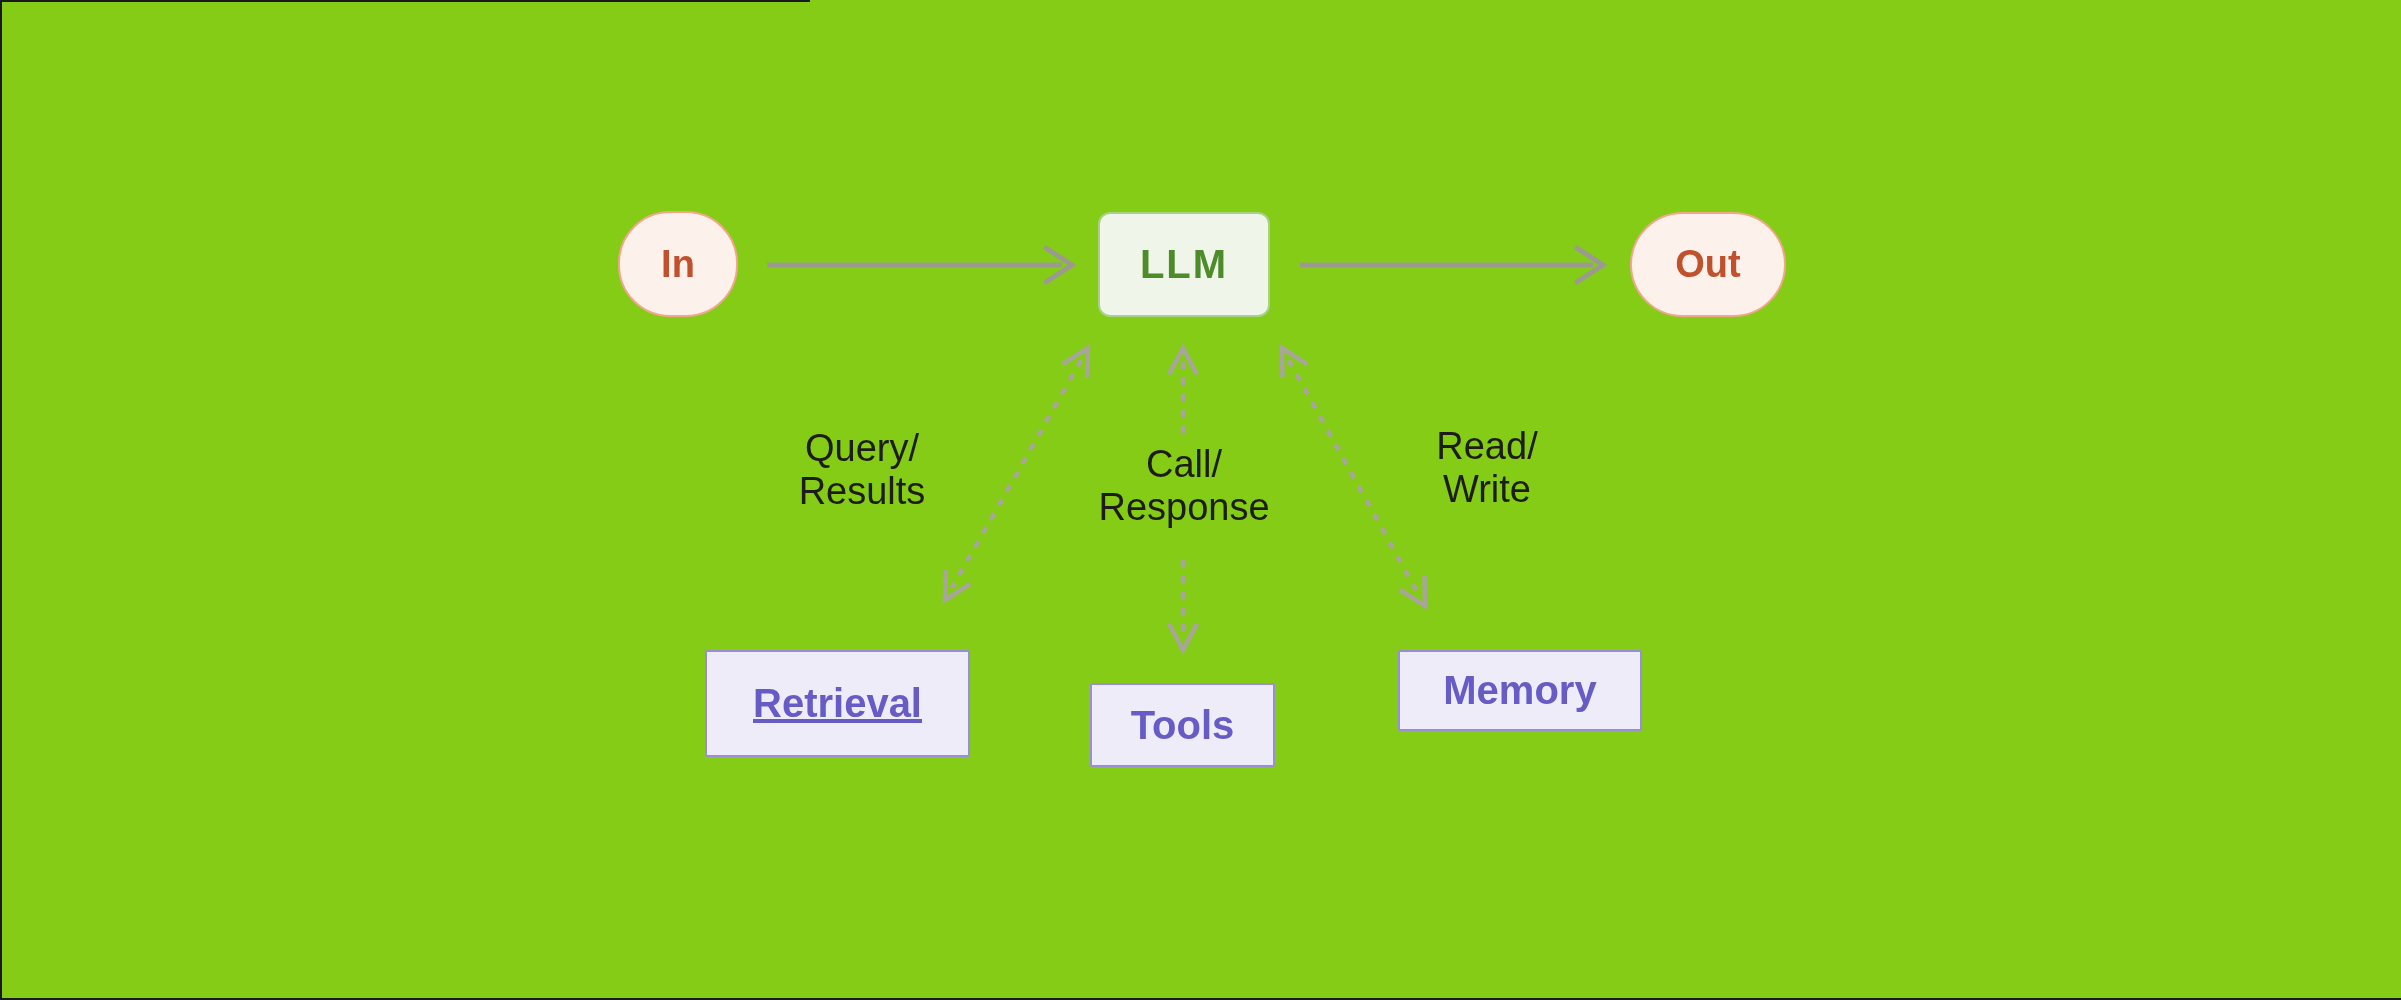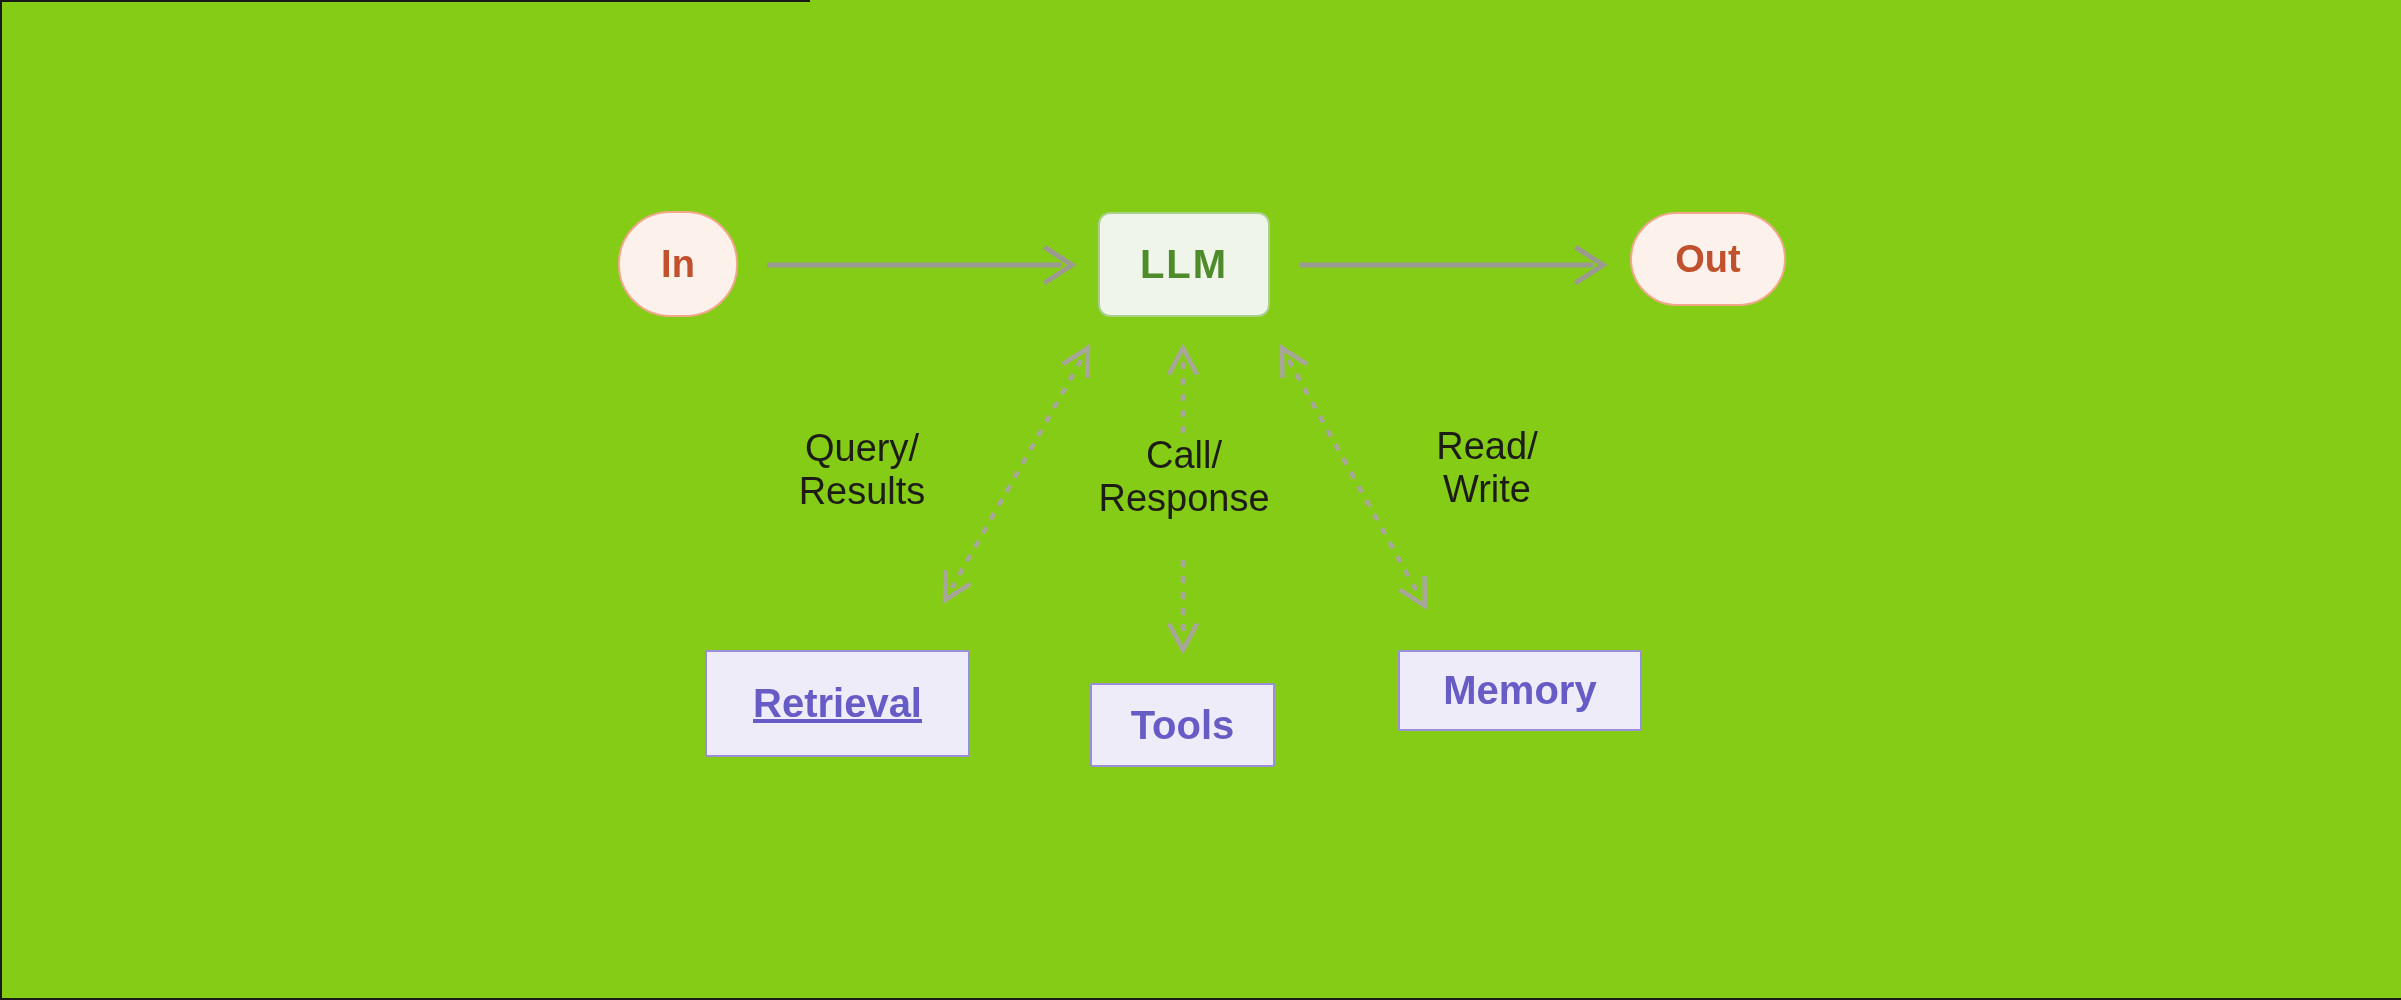--- a/index.html
+++ b/index.html
@@ -113,30 +113,30 @@
       <path class="dash" d="M1288.8,360.2 L1418.2,593.8"></path>
       <path class="head" d="M1282.5,378 L1282,348 L1307.2,364.3"></path>
       <path class="head" d="M1424.5,576 L1425,606 L1399.8,589.7"></path>
     </g>
   </svg>
 
   <div class="node io" style="left:618px; top:211px; width:120px; height:106px; border-radius:52px;">In</div>
 
   <div class="node llm" style="left:1098px; top:212px; width:172px; height:105px;">LLM</div>
 
-  <div class="node io" style="left:1630px; top:212px; width:156px; height:94px; border-radius:53px;">Out</div>
+  <div class="node io" style="left:1630px; top:212px; width:156px; height:105px; border-radius:53px;">Out</div>
 
   <div class="node tool" style="left:705px; top:650px; width:265px; height:107px;text-decoration:underline;">Retrieval</div>
 
   <div class="node tool" style="left:1090px; top:683px; width:185px; height:84px;">Tools</div>
 
   <div class="node tool" style="left:1398px; top:650px; width:244px; height:81px;">Memory</div>
 
   <div class="edge-label" style="left:742px; top:427px;">Query/
 Results</div>
 
-  <div class="edge-label" style="left:1064px; top:434px;">Call/
+  <div class="edge-label" style="left:1064px; top:443px;">Call/
 Response</div>
 
   <div class="edge-label" style="left:1367px; top:425px;">Read/
 Write</div>
 
 </div>
 
 </body></html>

